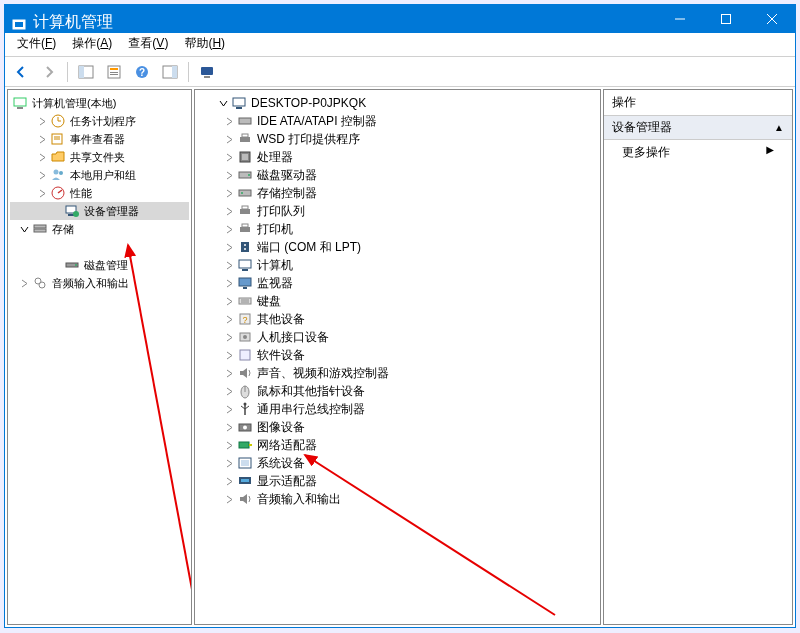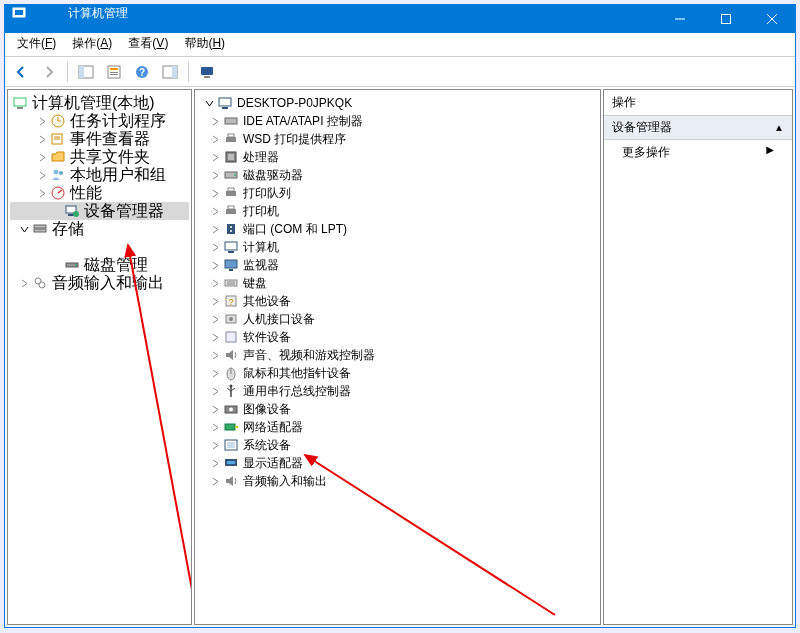--- a/index.html
+++ b/index.html
@@ -1,34 +1,34 @@
 <!DOCTYPE html>
 <html><head>
 <meta charset="utf-8">
 <style>
   * { box-sizing: border-box; margin: 0; padding: 0; font-family: "Microsoft YaHei", "Segoe UI", sans-serif; }
   body { width: 800px; height: 633px; background: #eef; overflow: hidden; }
   .window { width: 792px; height: 624px; margin: 4px; background: #fff; border: 1px solid #0078d7; display: flex; flex-direction: column; }
-  .titlebar { height: 28px; background: #0078d7; color: #fff; display: flex; align-items: flex-start; font-size: 12px; gap: 35px; }
+  .titlebar { height: 28px; background: #0078d7; color: #fff; display: flex; align-items: flex-end; font-size: 16px; }
   .titlebar .title-icon { width: 16px; height: 16px; margin: 0 6px; display: inline-flex; align-items: center; }
   .titlebar .title-text { flex: 1; }
   .titlebar .win-btns { display: flex; }
   .titlebar .win-btn { width: 46px; height: 28px; display: flex; align-items: center; justify-content: center; }
   .titlebar .win-btn svg { width: 10px; height: 10px; }
   .menubar { height: 24px; display: flex; align-items: flex-start; padding: 0 4px; font-size: 12px; background: #fff; border-bottom: 1px solid #d0d0d0; }
   .menubar .menu-item { padding: 2px 8px; cursor: default; }
   .menubar .menu-item u { text-decoration: underline; }
   .toolbar { height: 30px; display: flex; align-items: center; padding: 2px 4px; border-bottom: 1px solid #d0d0d0; gap: 4px; }
   .toolbar .tool-btn { width: 24px; height: 24px; display: flex; align-items: center; justify-content: center; border: 1px solid transparent; }
   .toolbar .tool-btn svg { width: 16px; height: 16px; }
   .toolbar .sep { width: 1px; height: 20px; background: #ccc; margin: 0 2px; }
   .body { flex: 1; display: flex; min-height: 0; padding: 2px; gap: 2px; }
   .pane { border: 1px solid #888; background: #fff; overflow: auto; }
-  .nav-pane { width: 185px; font-size: 16px; padding: 4px 2px; position: relative; }
-  .content-pane { flex: 1; font-size: 12px; padding: 4px 6px; position: relative; }
+  .nav-pane { width: 185px; font-size: 11px; padding: 4px 2px; position: relative; }
+  .content-pane { flex: 1; font-size: 12px; padding: 4px 20px; position: relative; }
   .actions-pane { width: 190px; display: flex; flex-direction: column; font-size: 12px; }
   .tree-row { display: flex; align-items: center; height: 18px; padding: 0 2px; white-space: nowrap; cursor: default; }
   .tree-row.selected { background: #d8d8d8; }
   .tree-toggle { width: 12px; height: 12px; display: inline-flex; align-items: center; justify-content: center; margin-right: 2px; }
   .tree-toggle svg { width: 9px; height: 9px; }
   .tree-icon { width: 16px; height: 16px; display: inline-flex; align-items: center; justify-content: center; margin-right: 4px; }
   .tree-icon svg { width: 16px; height: 16px; }
   .tree-label { }
   .indent-1 { padding-left: 8px; }
   .indent-2 { padding-left: 26px; }
@@ -344,20 +344,34 @@
             <span class="tree-label">磁盘驱动器</span>
           </div>
           <div class="tree-row indent-1">
             <span class="tree-toggle">
               <svg viewBox="0 0 9 9">
                 <path d="M2 1 L7 4.5 L2 8" fill="none" stroke="#888"></path>
               </svg>
             </span>
             <span class="tree-icon">
               <svg viewBox="0 0 16 16">
+                <rect x="2" y="5" width="12" height="6" fill="#bbb" stroke="#666"></rect>
+                <circle cx="5" cy="8" r="1" fill="#3a6"></circle>
+              </svg>
+            </span>
+            <span class="tree-label">存储控制器</span>
+          </div>
+          <div class="tree-row indent-1">
+            <span class="tree-toggle">
+              <svg viewBox="0 0 9 9">
+                <path d="M2 1 L7 4.5 L2 8" fill="none" stroke="#888"></path>
+              </svg>
+            </span>
+            <span class="tree-icon">
+              <svg viewBox="0 0 16 16">
                 <rect x="3" y="6" width="10" height="5" fill="#888"></rect>
                 <rect x="5" y="3" width="6" height="3" fill="#fff" stroke="#888"></rect>
               </svg>
             </span>
             <span class="tree-label">打印队列</span>
           </div>
           <div class="tree-row indent-1">
             <span class="tree-toggle">
               <svg viewBox="0 0 9 9">
                 <path d="M2 1 L7 4.5 L2 8" fill="none" stroke="#888"></path>

